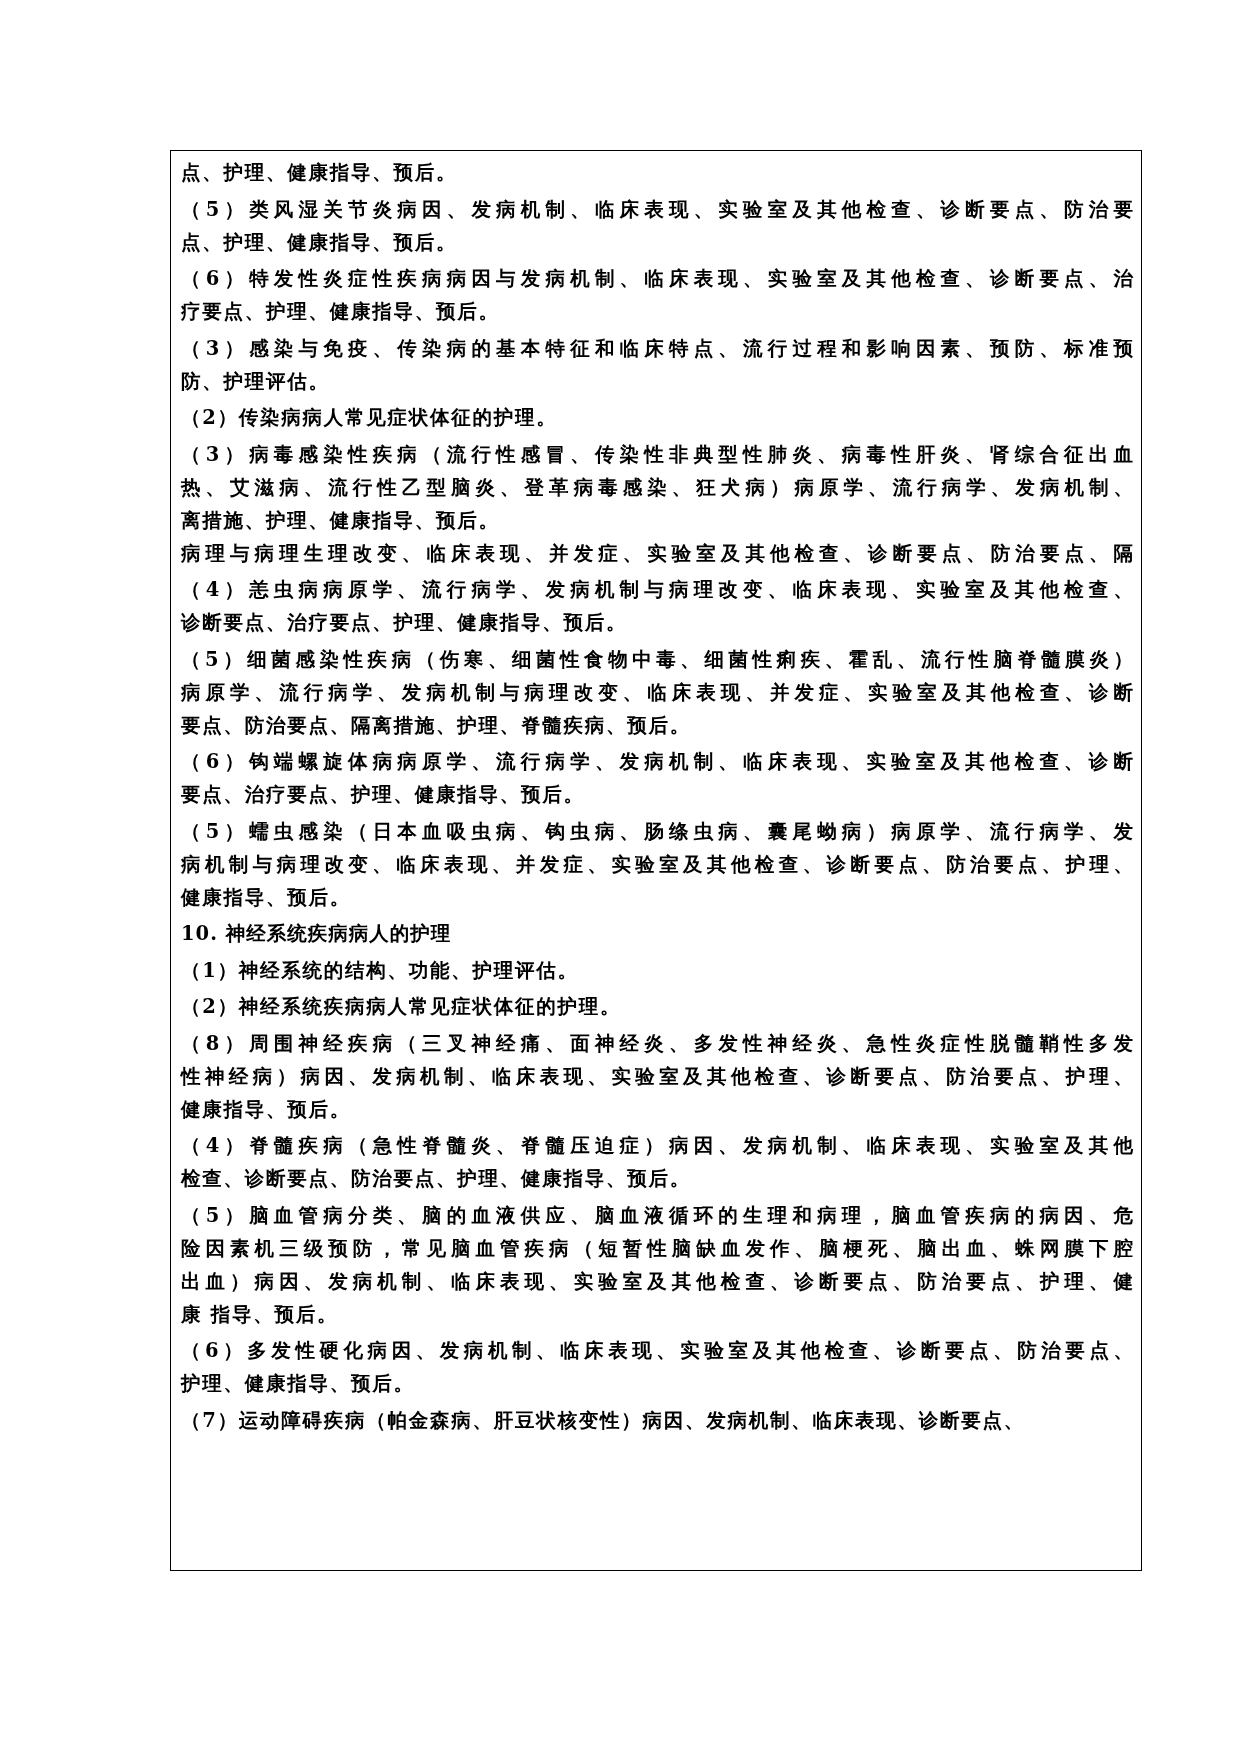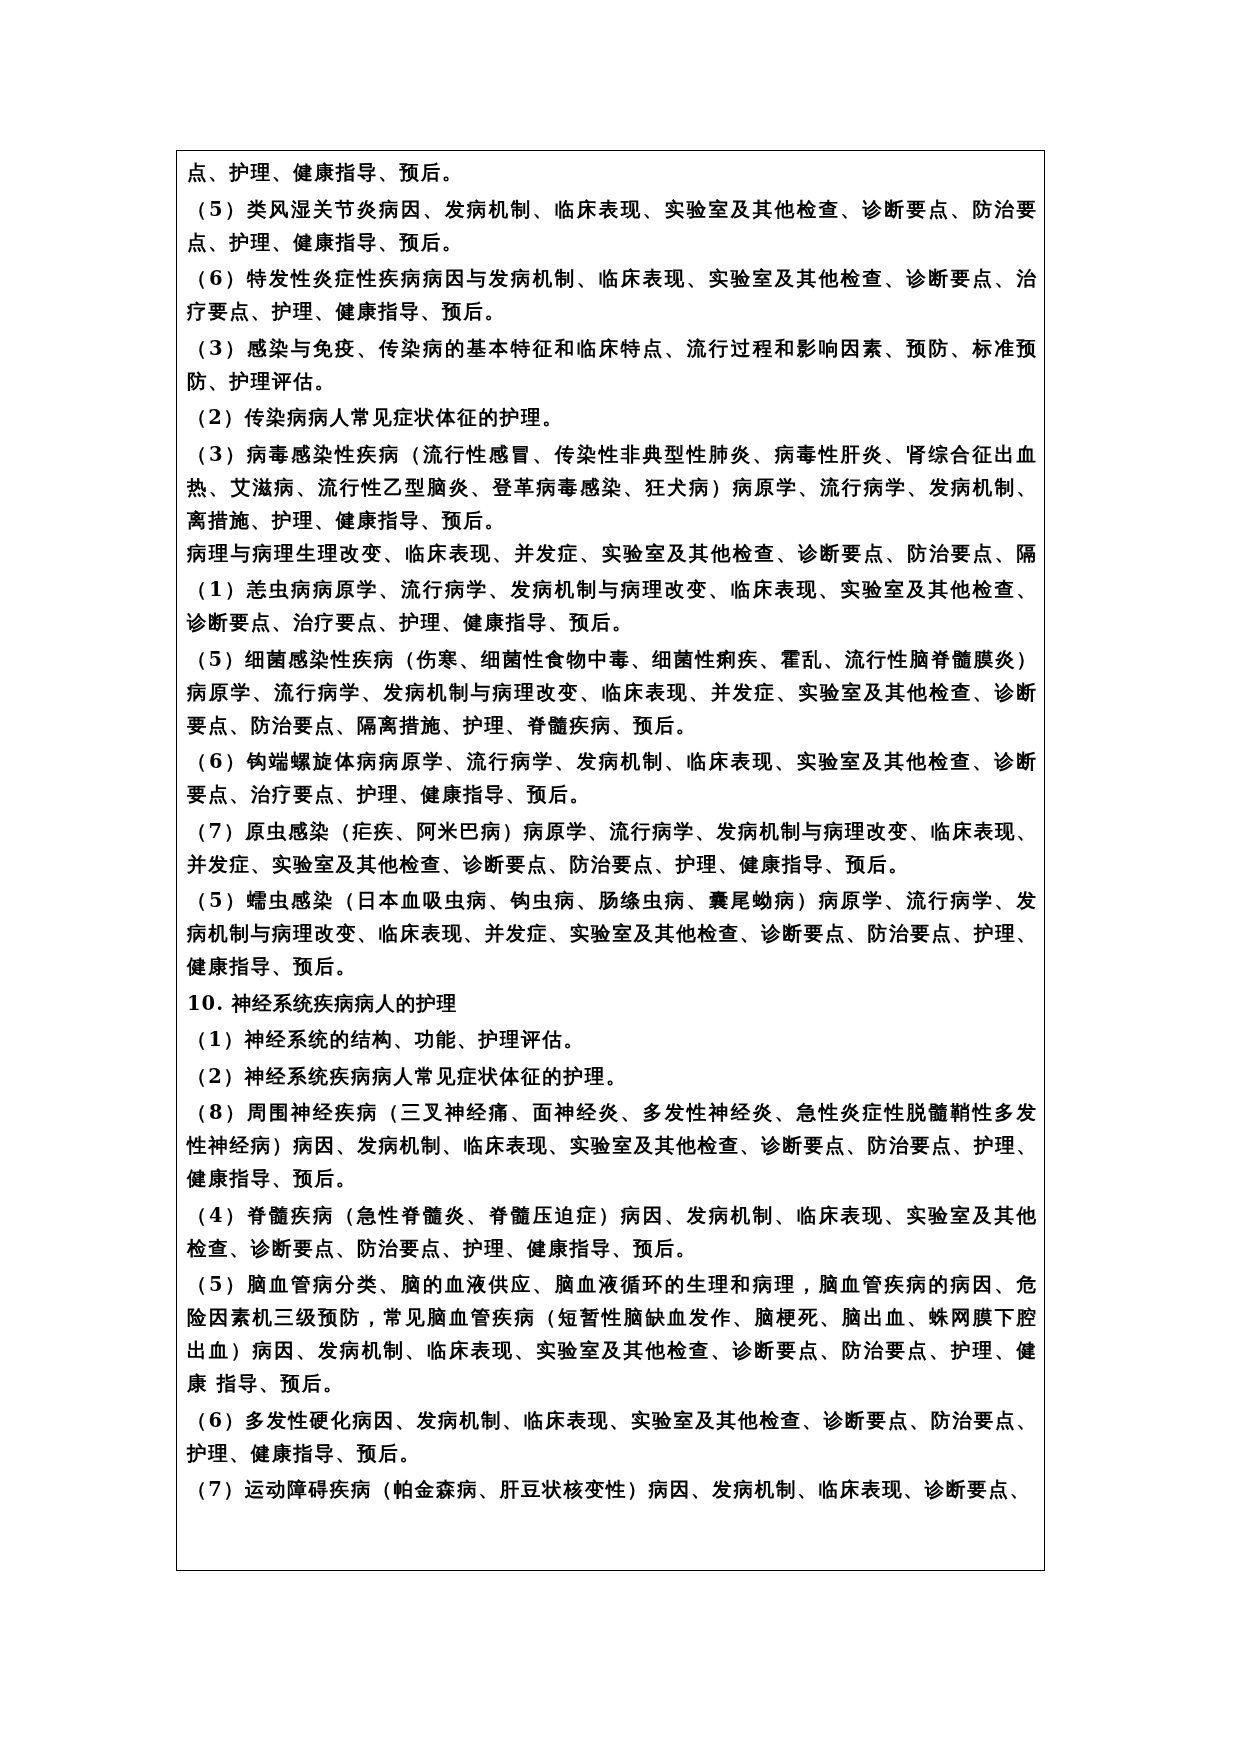--- a/index.html
+++ b/index.html
@@ -10,23 +10,23 @@
     body {
       width: 1240px;
       height: 1754px;
       position: relative;
       overflow: hidden;
       font-family: "DejaVu Serif", "Liberation Serif", serif;
       color: #000000;
     }
     .page-table {
       position: absolute;
-      left: 176px;
+      left: 170px;
       top: 150px;
-      width: 869px;
+      width: 972px;
       height: 1421px;
       border: 1.5px solid #000;
       box-sizing: border-box;
       overflow: hidden;
     }
     .content {
       position: absolute;
       left: 10px;
       top: 5px;
       right: 8px;
@@ -75,35 +75,31 @@
       <div class="para">
         <span class="line">（2）传染病病人常见症状体征的护理。</span>
       </div>
       <div class="para">
         <span class="line just">（3）病毒感染性疾病（流行性感冒、传染性非典型性肺炎、病毒性肝炎、肾综合征出血</span>
         <span class="line just">热、艾滋病、流行性乙型脑炎、登革病毒感染、狂犬病）病原学、流行病学、发病机制、</span>
         <span class="line">离措施、护理、健康指导、预后。</span>
         <span class="line just">病理与病理生理改变、临床表现、并发症、实验室及其他检查、诊断要点、防治要点、隔</span>
       </div>
       <div class="para">
-        <span class="line just">（1）恙虫病病原学、流行病学、发病机制与病理改变、临床表现、实验室及其他检查、</span>
+        <span class="line just">（4）恙虫病病原学、流行病学、发病机制与病理改变、临床表现、实验室及其他检查、</span>
         <span class="line">诊断要点、治疗要点、护理、健康指导、预后。</span>
       </div>
       <div class="para">
         <span class="line just">（5）细菌感染性疾病（伤寒、细菌性食物中毒、细菌性痢疾、霍乱、流行性脑脊髓膜炎）</span>
         <span class="line just">病原学、流行病学、发病机制与病理改变、临床表现、并发症、实验室及其他检查、诊断</span>
         <span class="line">要点、防治要点、隔离措施、护理、脊髓疾病、预后。</span>
       </div>
       <div class="para">
         <span class="line just">（6）钩端螺旋体病病原学、流行病学、发病机制、临床表现、实验室及其他检查、诊断</span>
         <span class="line">要点、治疗要点、护理、健康指导、预后。</span>
-      </div>
-      <div class="para">
-        <span class="line just">（7）原虫感染（疟疾、阿米巴病）病原学、流行病学、发病机制与病理改变、临床表现、</span>
-        <span class="line">并发症、实验室及其他检查、诊断要点、防治要点、护理、健康指导、预后。</span>
       </div>
       <div class="para">
         <span class="line just">（5）蠕虫感染（日本血吸虫病、钩虫病、肠绦虫病、囊尾蚴病）病原学、流行病学、发</span>
         <span class="line just">病机制与病理改变、临床表现、并发症、实验室及其他检查、诊断要点、防治要点、护理、</span>
         <span class="line">健康指导、预后。</span>
       </div>
       <div class="para heading">
         <span class="line">10. 神经系统疾病病人的护理</span>
       </div>
       <div class="para">

